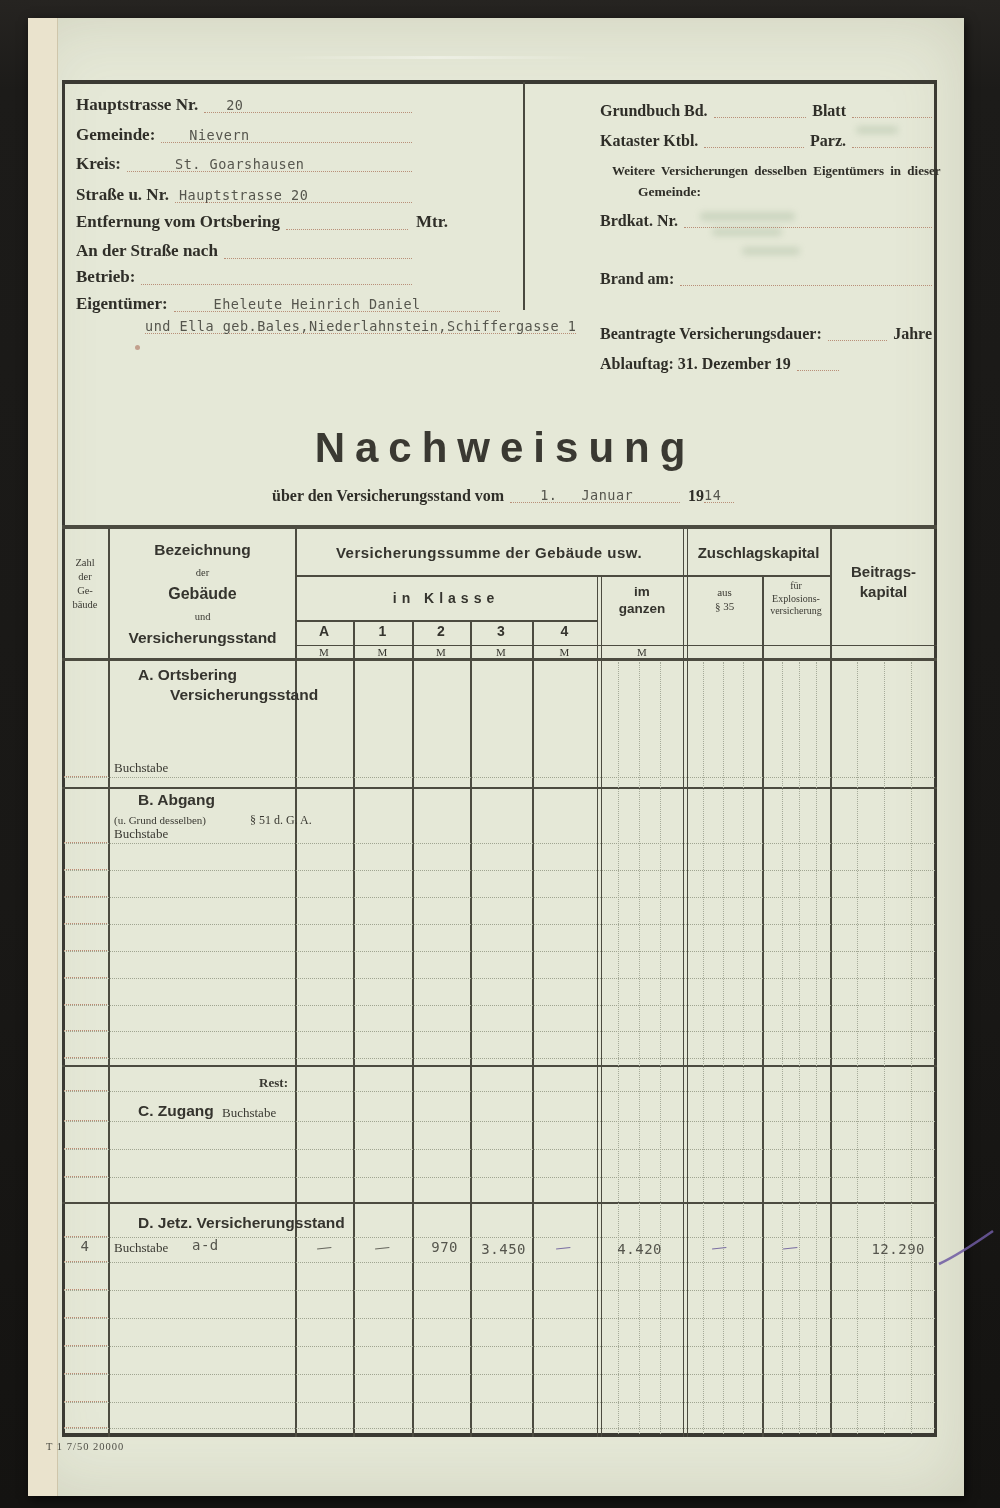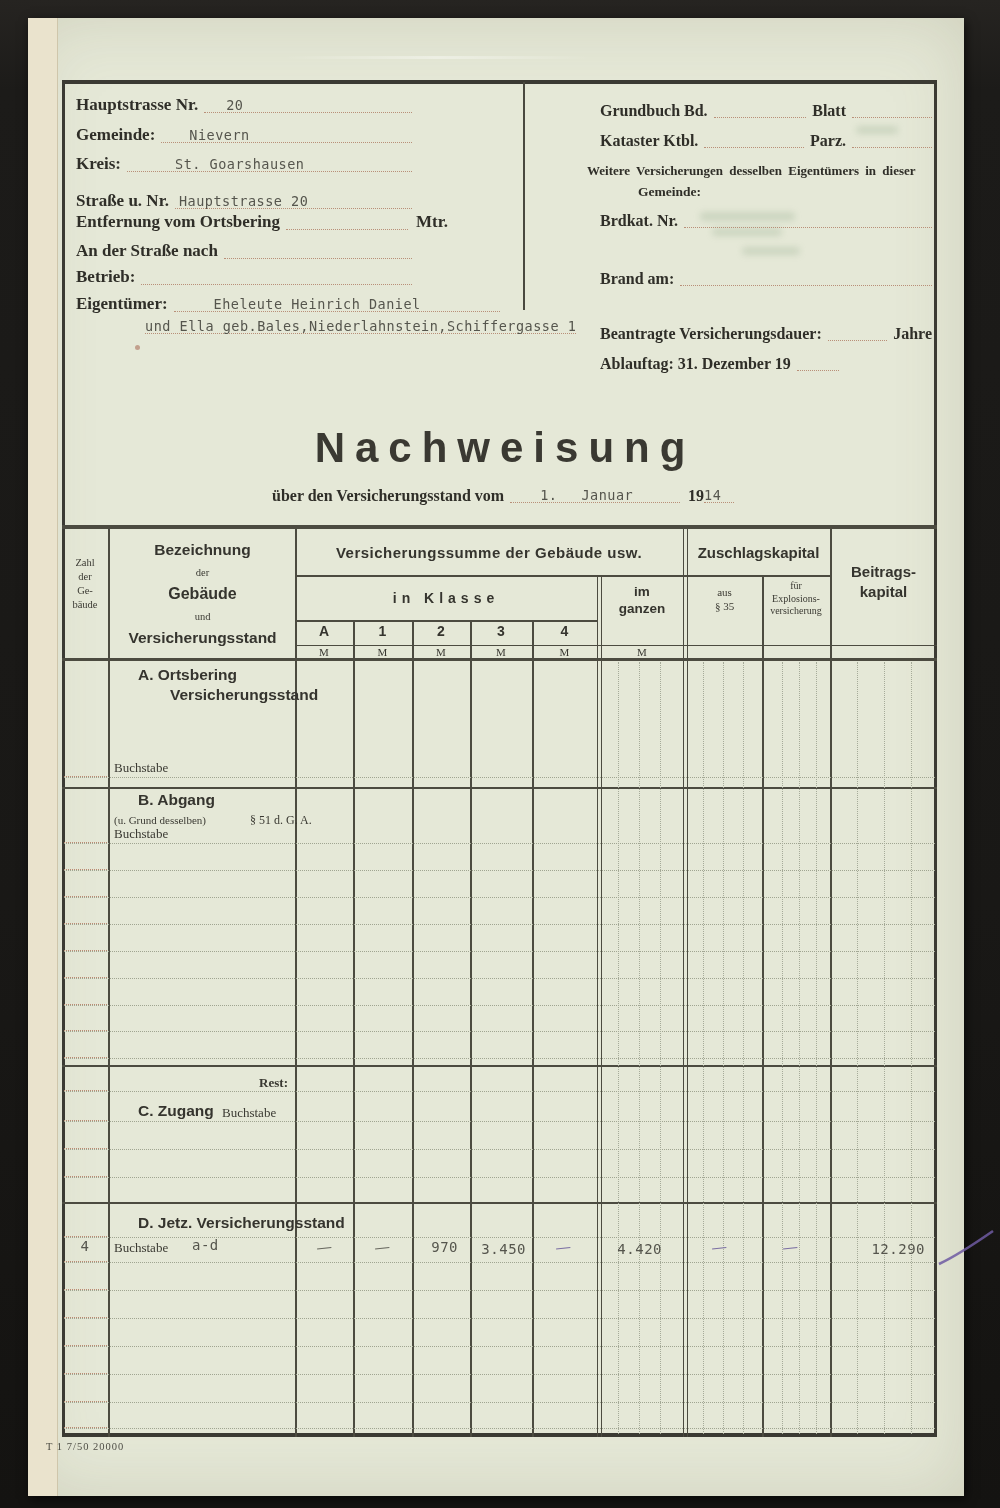--- a/index.html
+++ b/index.html
@@ -78,21 +78,21 @@
   <span class="fill">
       <span class="typed" style="padding-left:28px">Nievern</span>
     </span>
 </div>
 <div class="frow" style="left:76px;top:153px;width:336px">
   <span class="flabel">Kreis:</span>
   <span class="fill">
       <span class="typed" style="padding-left:48px">St. Goarshausen</span>
     </span>
 </div>
-<div class="frow" style="left:76px;top:190px;width:336px">
+<div class="frow" style="left:76px;top:184px;width:336px">
   <span class="flabel">Straße u. Nr.</span>
   <span class="fill">
       <span class="typed" style="padding-left:4px">Hauptstrasse 20</span>
     </span>
 </div>
 <div class="frow" style="left:76px;top:211px;width:372px">
   <span class="flabel">Entfernung vom Ortsbering</span>
   <span class="fill"></span>
   <span class="flabel" style="margin-left:8px">Mtr.</span>
 </div>
@@ -121,21 +121,21 @@
   <span class="fill"></span>
   <span class="flabel flabel-r" style="margin-left:6px">Blatt</span>
   <span class="fill" style="flex:0 0 80px"></span>
 </div>
 <div class="frow" style="left:600px;top:129px;width:332px">
   <span class="flabel flabel-r">Kataster Ktbl.</span>
   <span class="fill"></span>
   <span class="flabel flabel-r" style="margin-left:6px">Parz.</span>
   <span class="fill" style="flex:0 0 80px"></span>
 </div>
-<div class="note" style="left:587px;top:161px;width:336px">Weitere Versicherungen desselben Eigentümers in dieser</div>
+<div class="note" style="left:612px;top:161px;width:336px">Weitere Versicherungen desselben Eigentümers in dieser</div>
 <div class="note" style="left:638px;top:182px;font-size:13.5px">Gemeinde:</div>
 <div class="frow" style="left:600px;top:209px;width:332px">
   <span class="flabel flabel-r">Brdkat. Nr.</span>
   <span class="fill"></span>
 </div>
 <div class="frow" style="left:600px;top:267px;width:332px">
   <span class="flabel flabel-r">Brand am:</span>
   <span class="fill"></span>
 </div>
 <div class="frow" style="left:600px;top:322px;width:332px">

